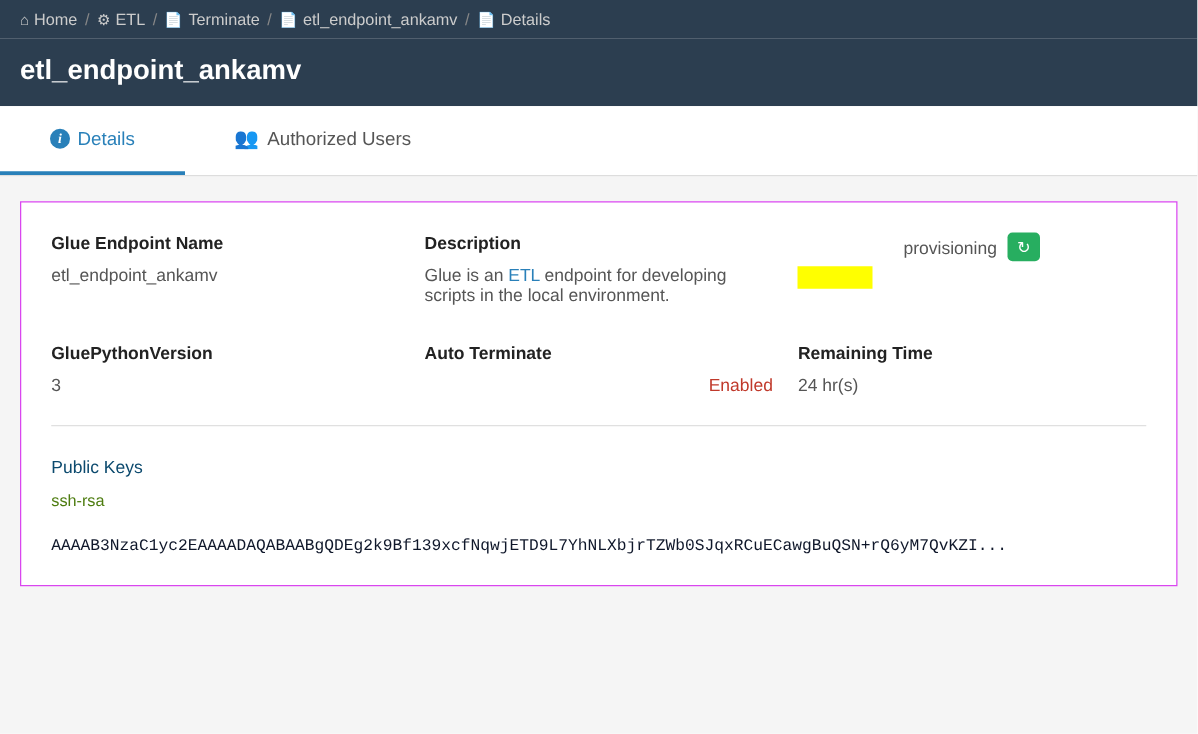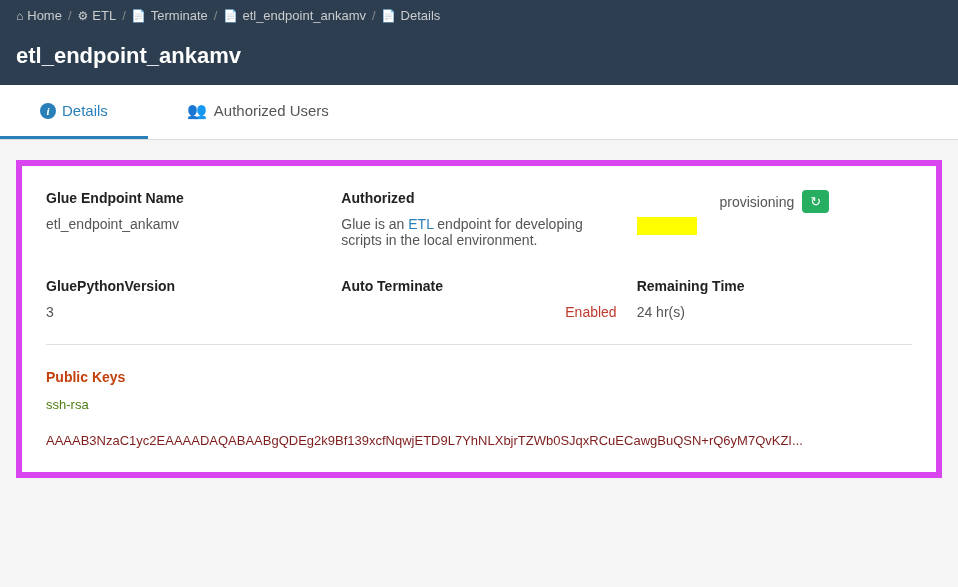--- a/index.html
+++ b/index.html
@@ -53,21 +53,21 @@
     .tab.active {
       color: #2980b9;
       border-bottom: 3px solid #2980b9;
     }
 
     
     .content-panel {
       background: #fff;
       margin: 20px 16px;
       padding: 24px;
-      border: 6px solid #d946ef;
+      border: 1px solid #d946ef;
     }
 
     
     .details-grid {
       display: grid;
       grid-template-columns: 1fr 1fr 1fr;
       gap: 30px 20px;
     }
     .detail-item { }
     .detail-label {
@@ -110,36 +110,36 @@
 
     .divider {
       border: none;
       border-top: 1px solid #e0e0e0;
       margin: 24px 0;
     }
 
     
     .public-keys-section { }
     .public-keys-label {
-      font-weight: bold;
+      font-weight: normal;
       font-size: 14px;
       margin-bottom: 12px;
-      color: #c2410c;
+      color: #0c4a6e;
     }
     .public-key-entry {
       font-size: 13px;
     }
     .key-type {
       color: #4d7c0f;
       margin-bottom: 21px;
     }
     .key-value {
-      color: #7f1d1d;
+      color: #0f172a;
       word-break: break-all;
-      font-family: Liberation Sans, sans-serif;
+      font-family: Liberation Mono, monospace;
       font-size: 13px;
     }
 
     
     .info-icon {
       display: inline-flex;
       align-items: center;
       justify-content: center;
       width: 16px;
       height: 16px;
@@ -200,21 +200,21 @@
 
   <div class="content-panel">
     <div class="details-grid">
 
       <div class="detail-item">
         <div class="detail-label">Glue Endpoint Name</div>
         <div class="detail-value">etl_endpoint_ankamv</div>
       </div>
 
       <div class="detail-item">
-        <div class="detail-label">Authorized</div>
+        <div class="detail-label">Description</div>
         <div class="detail-value">
           <span>Glue is an </span><a>ETL</a><span> endpoint for developing scripts in the local environment.</span>
         </div>
       </div>
 
       <div class="detail-item">
         <div class="detail-value">
           <div class="status-row">
             <span>provisioning</span>
             <button class="refresh-btn">↻</button>

